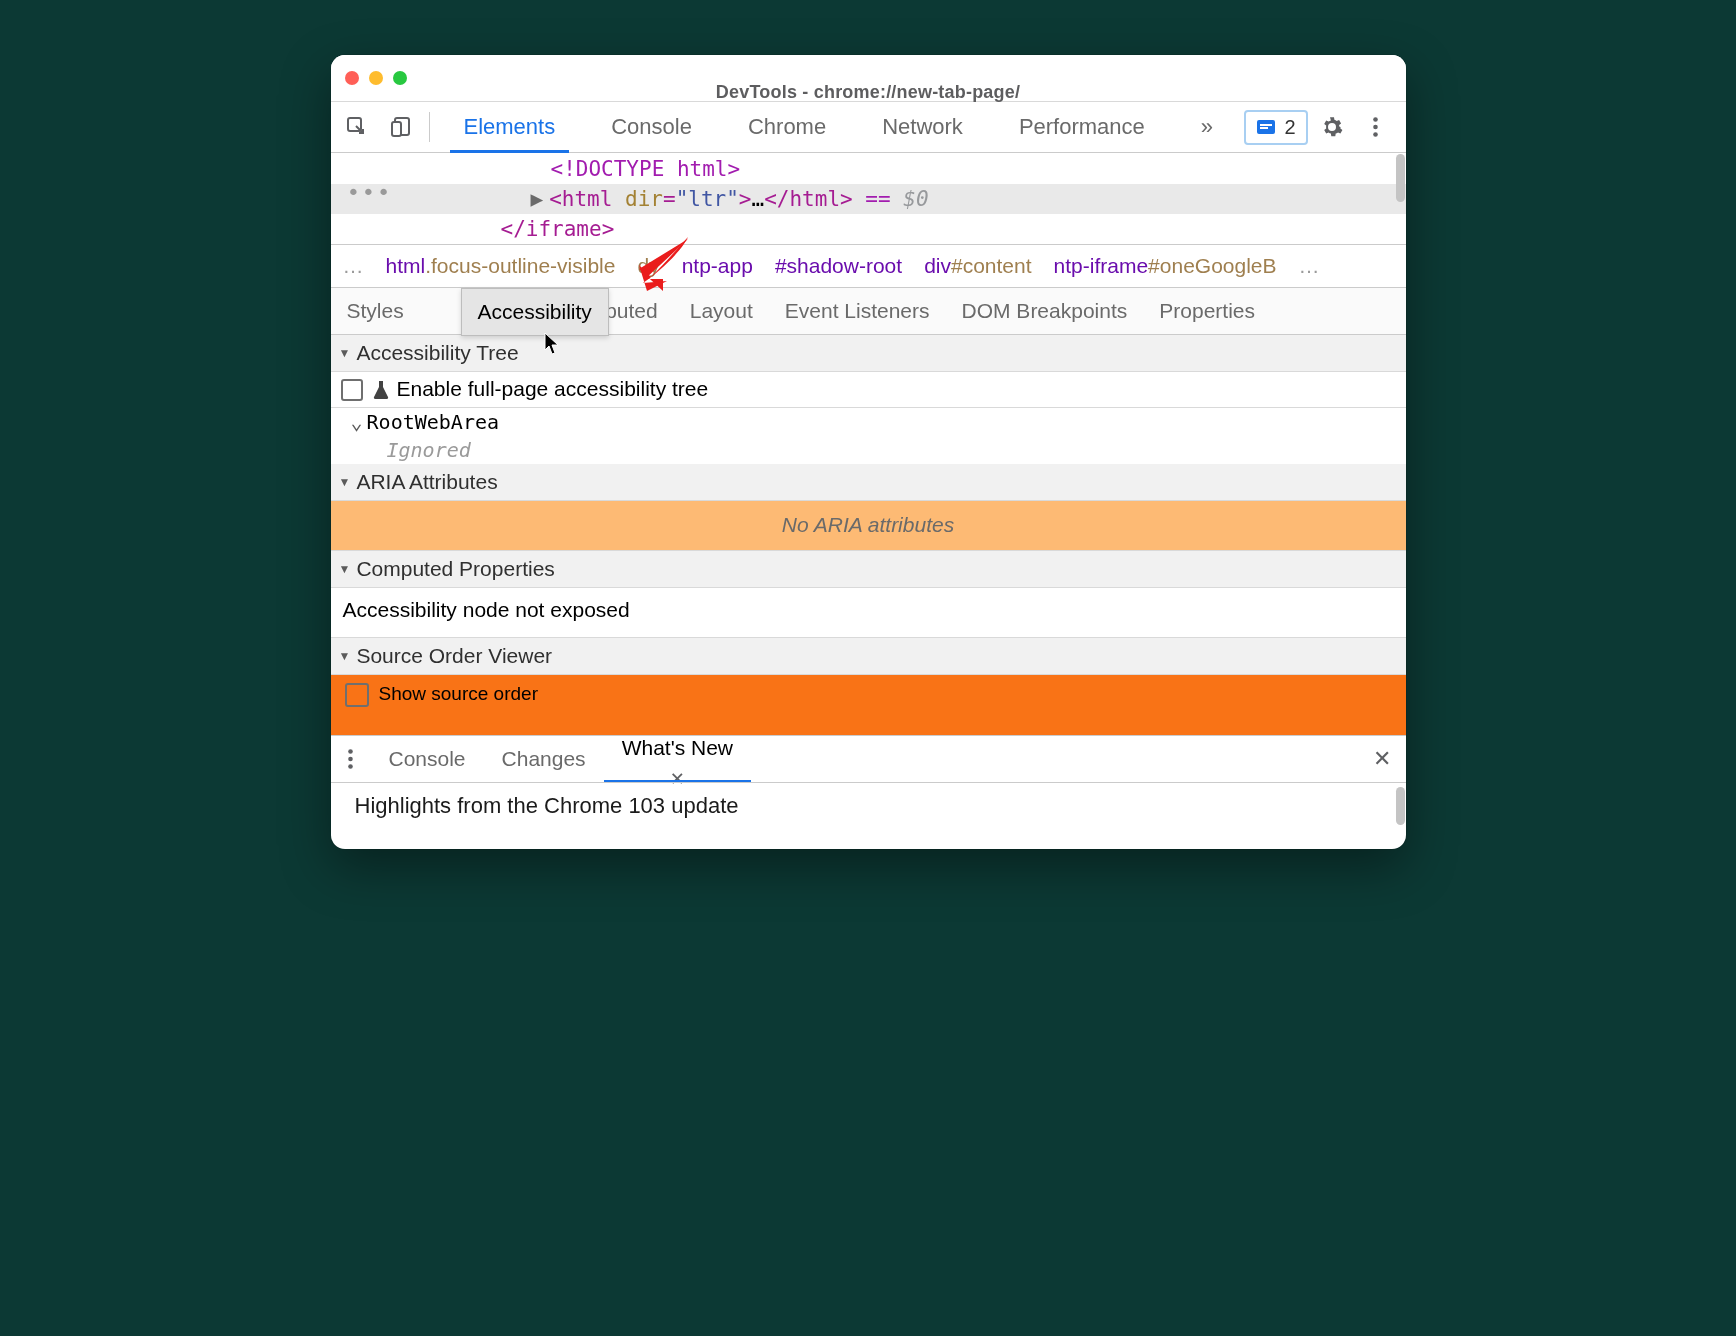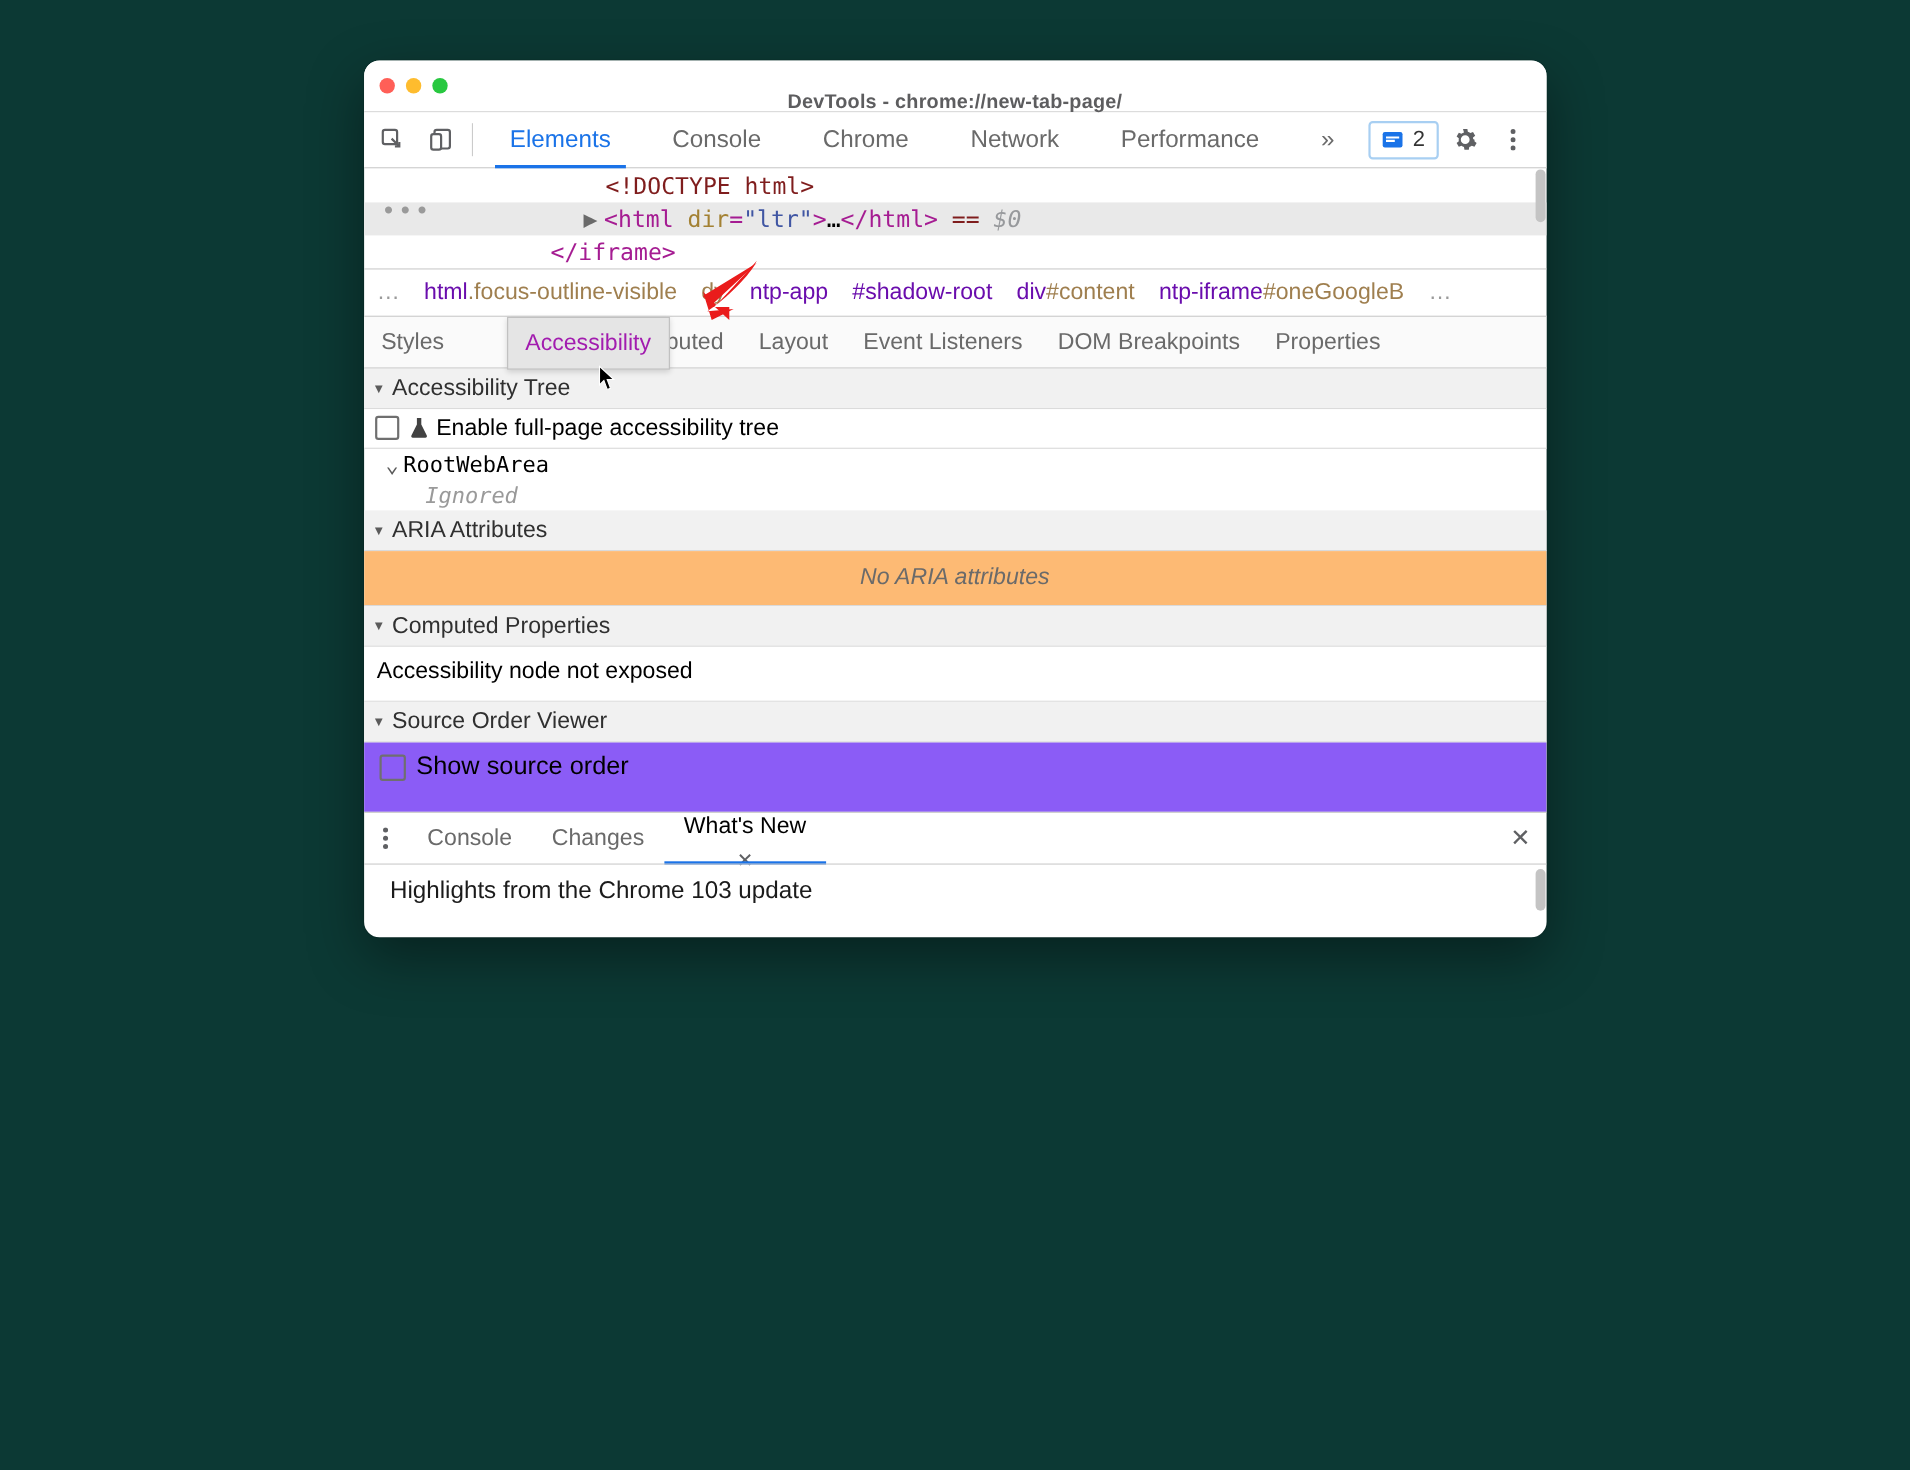--- a/index.html
+++ b/index.html
@@ -90,21 +90,21 @@
   }
   .dom .gutter{
     position:absolute;left:0;top:24px;width:78px;
     display:flex;justify-content:center;color:#9a9a9a;font-size:22px;letter-spacing:2px;
     pointer-events:none;
   }
   .dom .line{padding-left:220px;}
   .dom .line.sel{background:#e9e9e9;padding-left:200px;}
   .dom .sel .tri{display:inline-block;margin-right:6px;color:#6a6a6a;}
   .dom .line.close{padding-left:170px;}
-  .c-grey{color:#7f1d1d;}
+  .c-grey{color:#a21caf;}
   .c-tag{color:var(--code-purple);}
   .c-attr{color:var(--code-brown);}
   .c-val{color:var(--code-blue);}
   .c-ign{color:#97999c;font-style:italic;}
 
   .scrollbar{position:absolute;right:1px;top:0;width:9px;height:48px;background:#c4c4c4;border-radius:5px;}
 
   .crumbs{
     display:flex;align-items:center;gap:22px;
     height:42px;padding:0 12px;border-top:1px solid var(--border);
@@ -122,41 +122,41 @@
   .panel-tabs{
     position:relative;
     display:flex;align-items:center;height:46px;
     border-top:1px solid var(--border);border-bottom:1px solid var(--border);
     font-size:21px;color:var(--grey-text);
     background:#fafafa;
   }
   .ptab{padding:0 16px;height:100%;display:flex;align-items:center;cursor:pointer;}
   .drag-tab{
     position:absolute;left:130px;top:0;height:100%;
-    background:#e5e5e5;border:1px solid #bdbdbd;color:#a21caf;
+    background:#e5e5e5;border:1px solid #bdbdbd;color:#000000;
     display:flex;align-items:center;padding:0 16px;box-shadow:0 2px 5px rgba(0,0,0,.15);
   }
   .cursor{position:absolute;left:213px;top:44px;width:16px;z-index:5;color:#000;}
 
   .section-h{
     display:flex;align-items:center;gap:6px;
     height:36px;padding:0 8px;border-bottom:1px solid var(--border-soft);
     background:var(--section-bg);font-size:21px;color:#303030;
   }
   .chev{font-size:12px;color:#5b5b5b;}
 
   .row{padding:5px 10px 6px;font-size:21px;border-bottom:1px solid var(--border-soft);background:#fff;}
   .cbx{width:18px;height:18px;border:2px solid #6f6f6f;border-radius:3px;display:inline-block;vertical-align:middle;margin-right:10px;cursor:pointer;}
   .flask{display:inline-flex;vertical-align:middle;margin-right:8px;color:#424242;}
   .tree-line{padding:2px 20px;font-family:Menlo,Consolas,monospace;font-size:20px;}
   .tree-line .caret{color:#5b5b5b;margin-right:4px;}
   .tree-line.child{padding-left:56px;color:#9a9a9a;font-style:italic;}
   .center-msg{text-align:center;padding:12px 0 13px;font-style:italic;color:#6a6a6a;font-size:21px;background:#fdba74;border-bottom:1px solid var(--border-soft);}
   .plain-msg{padding:10px 12px 15px;font-size:21px;background:#fff;border-bottom:1px solid var(--border-soft);}
-  .source-row{padding:8px 14px 28px;font-size:23px;background:#8b5cf6;}
+  .source-row{padding:8px 14px 28px;font-size:19px;background:#f97316;}
 
   .drawer-tabs{
     display:flex;align-items:center;height:46px;border-top:1px solid var(--border);font-size:21px;color:var(--grey-text);gap:0;
   }
   .drawer-tabs .kebab{width:40px;}
   .dtab{padding:0 18px;cursor:pointer;height:100%;display:flex;align-items:center;gap:8px;}
   .dtab.active{color:#000;position:relative;flex-direction:column;}
   .dtab.active::after{content:"";position:absolute;bottom:-1px;left:0;right:0;height:3px;background:var(--blue-accent);}
   .drawer-tabs .close{margin-left:auto;padding:0 14px;cursor:pointer;color:#5f6063;font-size:22px;}
   .drawer-body{position:relative;padding:10px 24px 30px;font-size:22px;border-top:1px solid var(--border);color:#1b1b1b;}

